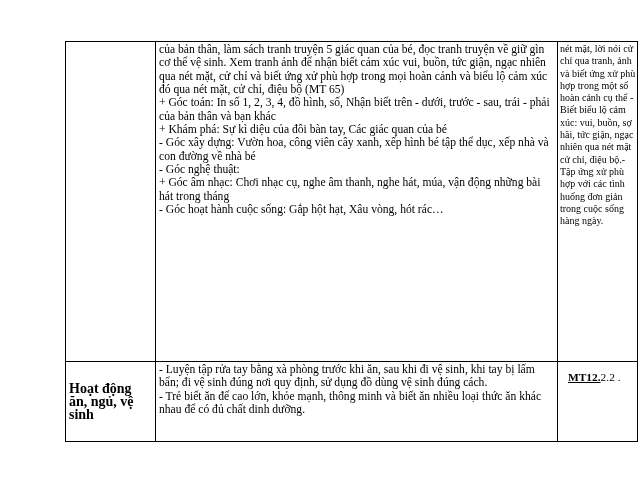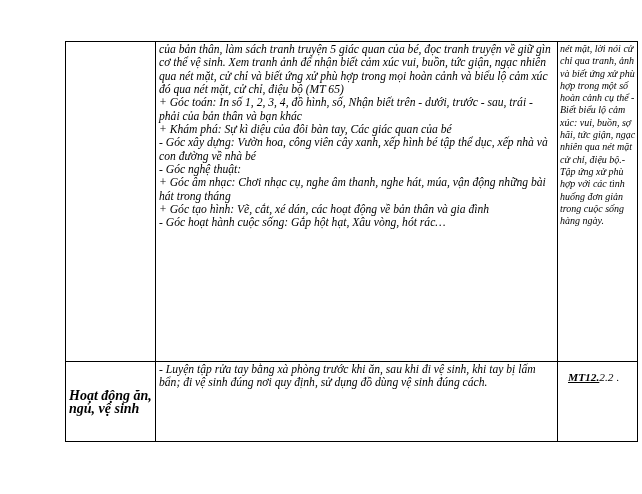--- a/index.html
+++ b/index.html
@@ -24,21 +24,20 @@
     display: grid;
     grid-template-columns: 90px 402px 79px;
     grid-template-rows: 320px 79px;
     border: 1px solid #000000;
   }
   .cell {
     box-sizing: border-box;
     border-right: 1px solid #000000;
     border-bottom: 1px solid #000000;
     overflow: hidden;
-    font-style: italic;
   }
   .last-col { border-right: none; }
   .last-row { border-bottom: none; }
 
   .main-cell {
     font-size: 11.6px;
     line-height: 13.35px;
     padding: 1px 2px 0 3px;
   }
   .main-cell p { margin: 0; }
@@ -84,34 +83,34 @@
 
     <div class="cell label-cell"></div>
 
     <div class="cell main-cell">
       <p>của bản thân, làm sách tranh truyện 5 giác quan của bé, đọc tranh truyện về giữ gìn cơ thể vệ sinh. Xem tranh ảnh để nhận biết cảm xúc vui, buồn, tức giận, ngạc nhiên qua nét mặt, cử chỉ và biết ứng xử phù hợp trong mọi hoàn cảnh và biểu lộ cảm xúc đó qua nét mặt, cử chỉ, điệu bộ (MT 65)</p>
       <p>+ Góc toán: In số 1, 2, 3, 4, đồ hình, số, Nhận biết trên - dưới, trước - sau, trái - phải của bản thân và bạn khác</p>
       <p>+ Khám phá: Sự kì diệu của đôi bàn tay, Các giác quan của bé</p>
       <p>- Góc xây dựng: Vườn hoa, công viên cây xanh, xếp hình bé tập thể dục, xếp nhà và con đường về nhà bé</p>
       <p>- Góc nghệ thuật:</p>
       <p>+ Góc âm nhạc: Chơi nhạc cụ, nghe âm thanh, nghe hát, múa, vận động những bài hát trong tháng</p>
-      <p>+ Góc tạo hình: Vẽ, cắt, xé dán, các hoạt động về bản thân và gia đình</p>
       <p>- Góc hoạt hành cuộc sống: Gắp hột hạt, Xâu vòng, hót rác…</p>
     </div>
 
     <div class="cell goal-cell last-col">
       <p>nét mặt, lời nói cử chỉ qua tranh, ảnh và biết ứng xử phù hợp trong một số hoàn cảnh cụ thể - Biết biểu lộ cảm xúc: vui, buồn, sợ hãi, tức giận, ngạc nhiên qua nét mặt cử chỉ, điệu bộ.- Tập ứng xử phù hợp với các tình huống đơn giản trong cuộc sống hàng ngày.</p>
     </div>
 
     <div class="cell label-cell last-row">
       <p>Hoạt động ăn, ngủ, vệ sinh</p>
     </div>
 
     <div class="cell main-cell last-row">
       <p>- Luyện tập rửa tay bằng xà phòng trước khi ăn, sau khi đi vệ sinh, khi tay bị lấm bẩn; đi vệ sinh đúng nơi quy định, sử dụng đồ dùng vệ sinh đúng cách.</p>
+      <p>- Trẻ biết ăn để cao lớn, khỏe mạnh, thông minh và biết ăn nhiều loại thức ăn khác nhau để có đủ chất dinh dưỡng.</p>
     </div>
 
     <div class="cell goal2-cell last-col last-row">
       <p><span class="mt-code">MT12.</span><span>2.2 .</span></p>
     </div>
 
   </div>
 </div>
 
 </body></html>

